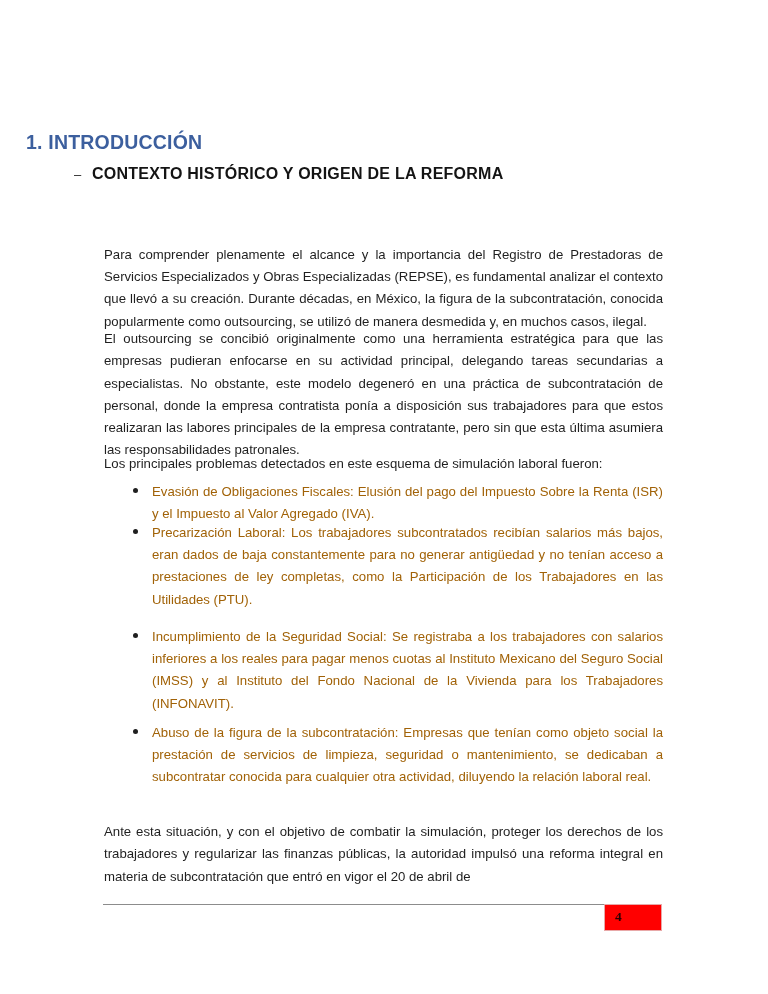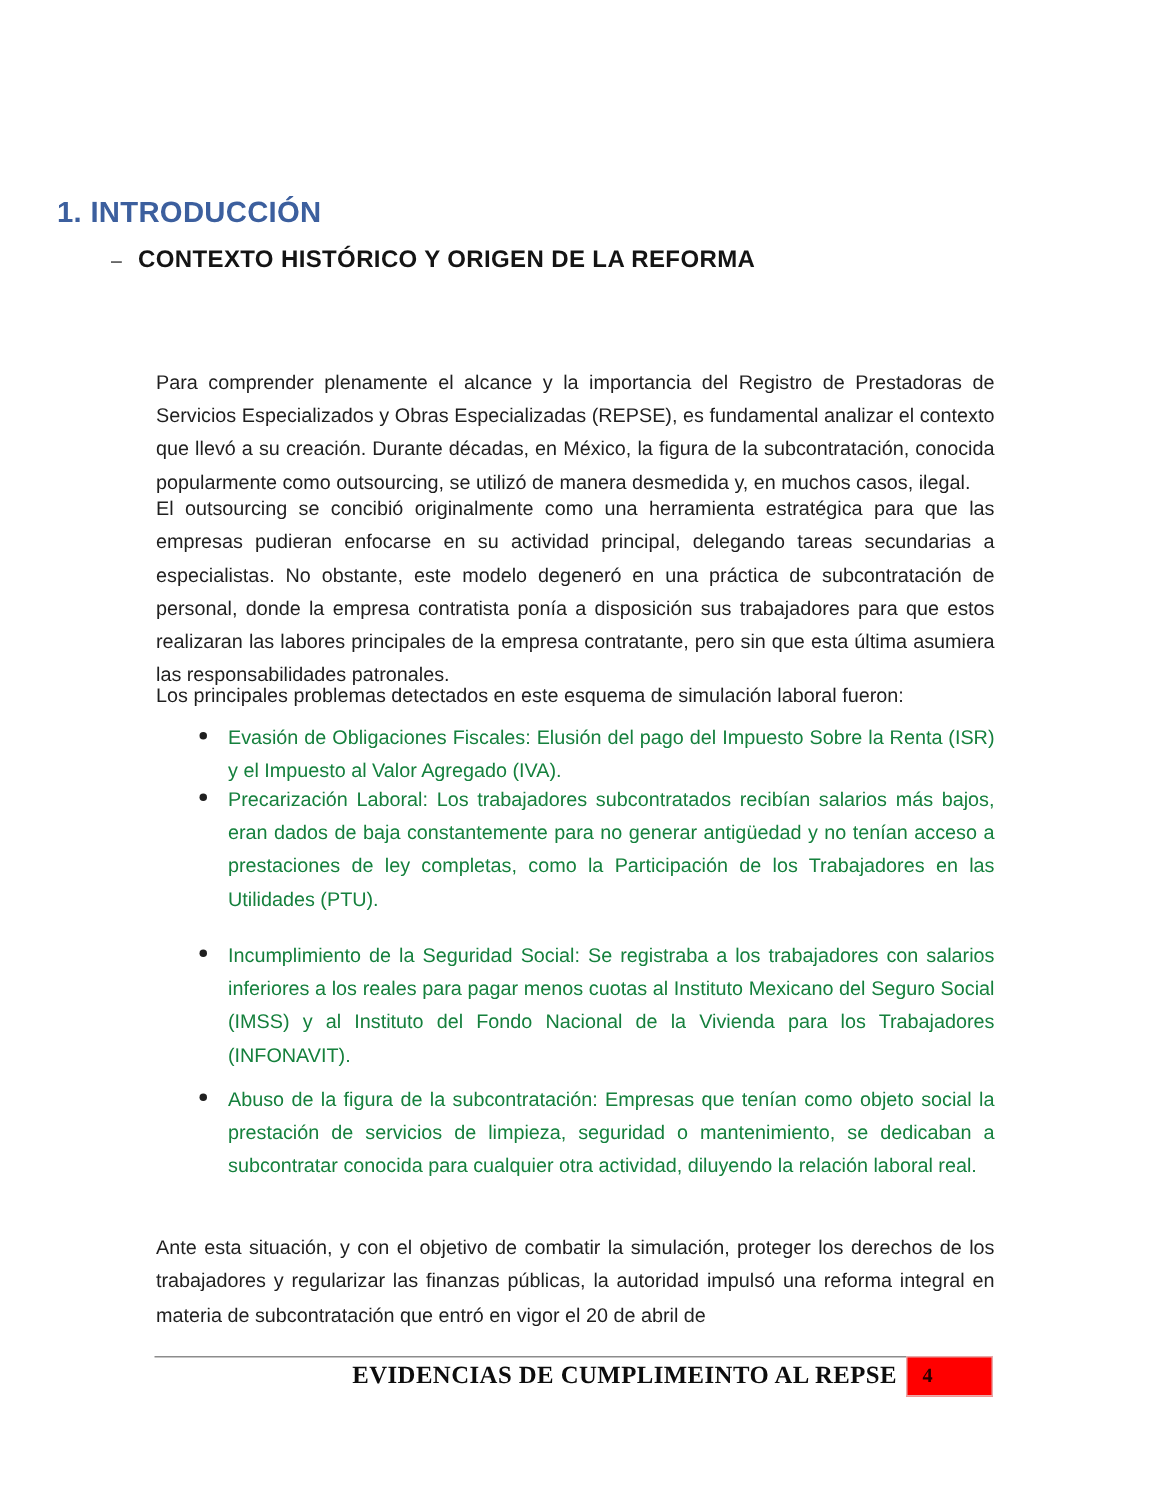--- a/index.html
+++ b/index.html
@@ -35,21 +35,20 @@
   
   .main-heading {
     position: absolute;
     left: 26px;
     top: 118px;
     font-size: 19.5px;
     font-weight: bold;
     letter-spacing: 0.2px;
     color: #3c5f9e;
     white-space: nowrap;
-    margin-left: 12px;
   }
 
   
   .sub-heading-row {
     position: absolute;
     left: 74px;
     top: 165px;
     display: flex;
     align-items: baseline;
     white-space: nowrap;
@@ -106,21 +105,21 @@
     background: #1f1f1f;
   }
   .bullet-item .bullet-text {
     display: block;
     margin-left: 19px;
     width: 511px;
     font-size: 13.2px;
     line-height: 22.2px;
     text-align: justify;
     text-justify: inter-word;
-    color: #15803d;
+    color: #a16207;
   }
   .b1 { top: 481px; }
   .b2 { top: 522px; }
   .b3 { top: 626px; }
   .b4 { top: 722px; }
 
   
   .footer {
     position: absolute;
     left: 0;
@@ -212,19 +211,18 @@
       </div>
 
     </div>
 
     <p class="body-block p-final">Ante esta situación, y con el objetivo de combatir la simulación, proteger los derechos de los trabajadores y regularizar las finanzas públicas, la autoridad impulsó una reforma integral en materia de subcontratación que entró en vigor el 20 de abril de</p>
 
   </div>
 
   <div class="footer">
     <div class="footer-rule"></div>
-    <div class="footer-title">EVIDENCIAS DE CUMPLIMEINTO AL REPSE</div>
     <div class="page-number-box">
       <span class="page-number-text">4</span>
     </div>
   </div>
 
 </div>
 
 </body></html>

